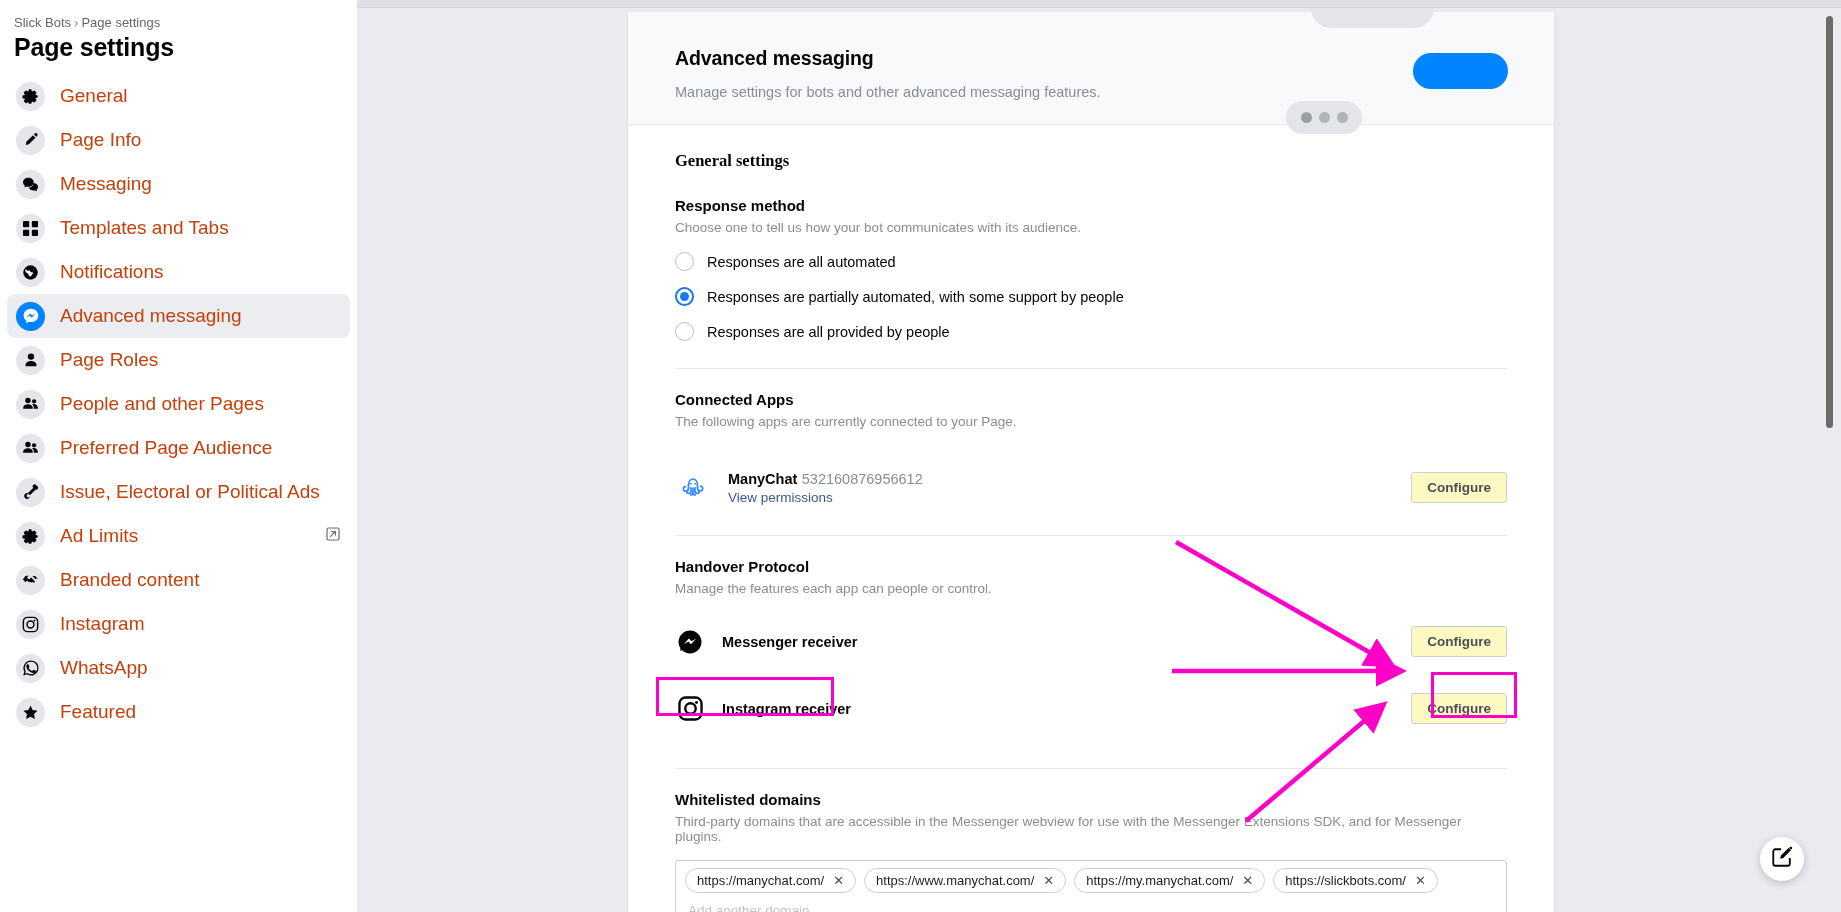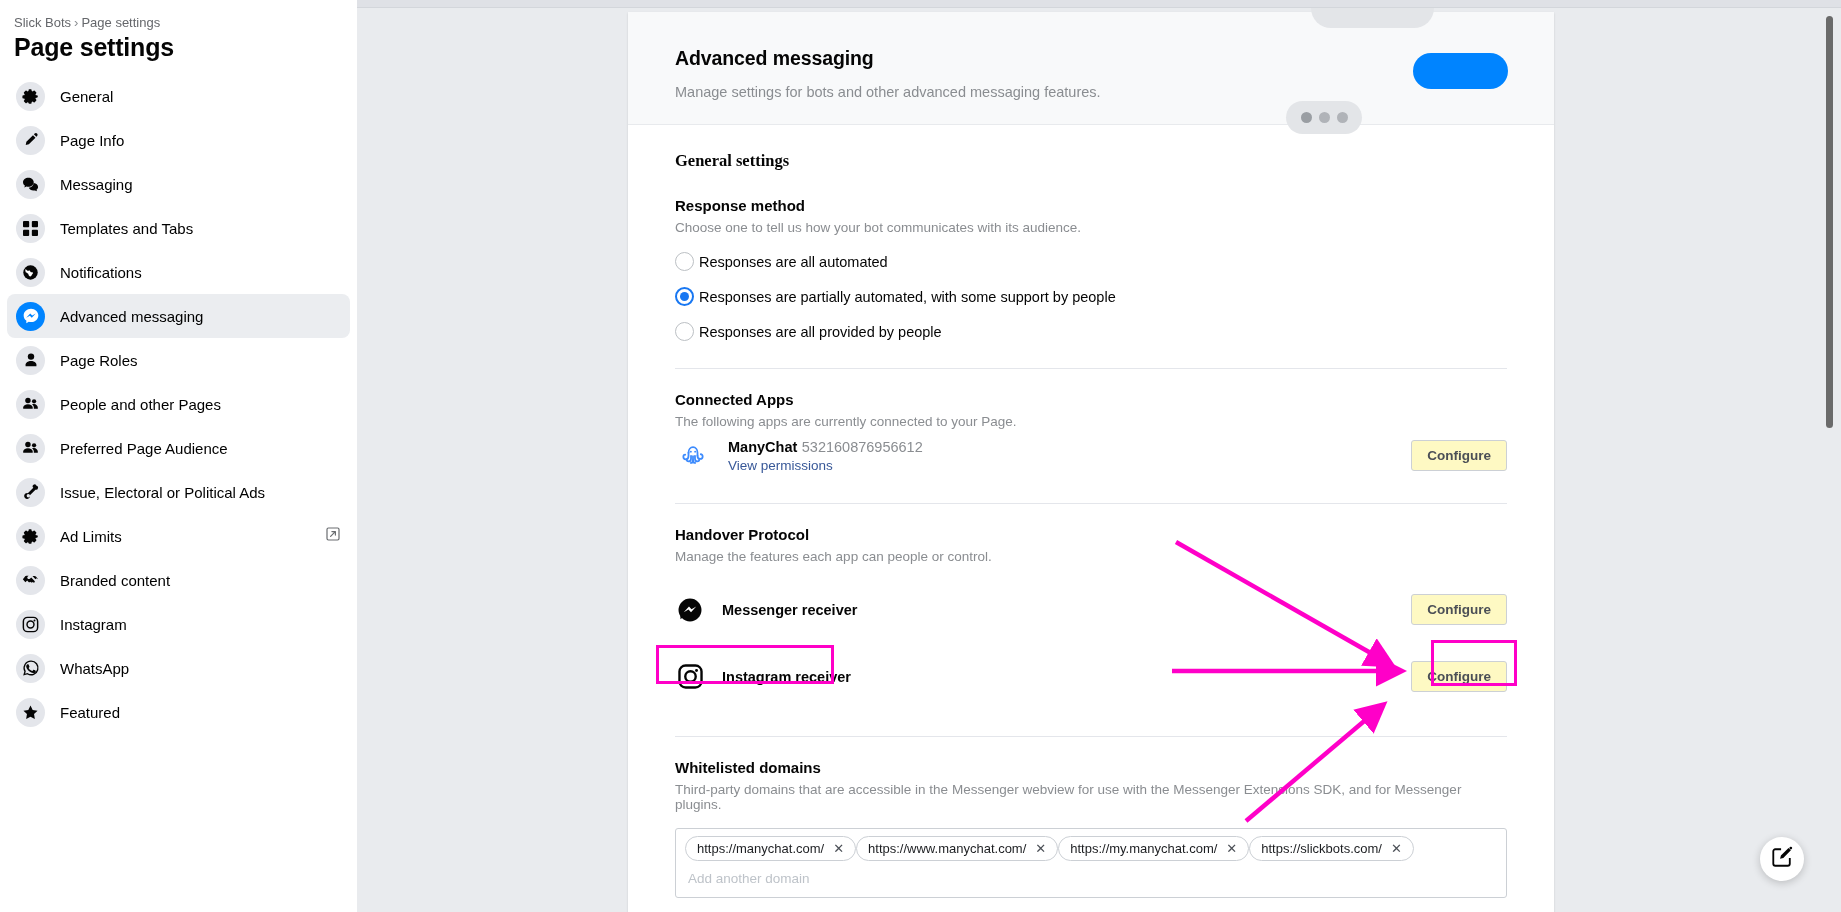--- a/index.html
+++ b/index.html
@@ -51,21 +51,21 @@
     height: 44px; margin: 0 7px; padding: 0 9px;
     border-radius: 8px; cursor: pointer; position: relative;
   }
   .nav-item.active { background: #ebedf0; }
   .nav-icon {
     width: 29px; height: 29px; border-radius: 50%;
     background: #e4e6eb; flex: 0 0 auto;
     display: flex; align-items: center; justify-content: center;
   }
   .nav-icon.brand { background: #0084ff; }
-  .nav-label { font-size: 15px; color: #000000; white-space: nowrap; }
+  .nav-label { font-size: 19px; color: #c2410c; white-space: nowrap; }
   .ext-icon { position: absolute; right: 10px; top: 50%; transform: translateY(-50%); }
 
   
   #main {
     position: absolute; left: 357px; top: 8px;
     width: 1484px; height: 904px;
     background: #e9ebee;
     overflow: hidden;
   }
   #topbar {
@@ -115,38 +115,38 @@
   }
   .sub-title {
     font-size: 15px; font-weight: bold; color: #050505; margin: 0;
   }
   .sub-desc {
     font-size: 13.5px; color: #8a8d91; margin: 6px 0 0 0;
   }
 
   .radio-list { margin-top: 14px; }
   .radio-row {
-    display: flex; align-items: center; gap: 5px;
+    display: flex; align-items: center; gap: 13px;
     height: 25px; margin-bottom: 10px; cursor: pointer; text-align: center;
   }
   .radio {
     width: 19px; height: 19px; border-radius: 50%;
     border: 1.6px solid #bcc0c4; background: #fff; flex: 0 0 auto;
     display: flex; align-items: center; justify-content: center;
   }
   .radio.checked { border-color: #1877f2; border-width: 2px; }
   .radio.checked::after {
     content: ""; width: 9px; height: 9px; border-radius: 50%; background: #1877f2;
   }
   .radio-label { font-size: 14.5px; color: #050505; }
 
   hr.div { border: 0; border-top: 1px solid #e4e6eb; margin: 24px 0 22px 0; }
 
   .app-row {
-    display: flex; align-items: center; margin-top: 8px;
+    display: flex; align-items: center; margin-top: 40px;
   }
   .app-icon { width: 36px; height: 36px; flex: 0 0 auto; margin-right: 17px;
               display: flex; align-items: center; justify-content: center; }
   .app-meta { flex: 1 1 auto; }
   .app-name { font-size: 14.5px; font-weight: bold; color: #050505; }
   .app-id { font-size: 14.5px; color: #8a8d91; font-weight: normal; }
   .app-link { display: block; font-size: 13.5px; color: #385898; cursor: pointer; margin-top: 2px; }
 
   .btn-secondary {
     background: #fef9c3; border: 1px solid #ccd0d5; border-radius: 3px;
@@ -171,21 +171,21 @@
     width: 86px; height: 46px;
     border: 3px solid #ff00c8; pointer-events: none;
   }
 
   
   .domains-box {
     border: 1px solid #ccd0d5; border-radius: 3px;
     padding: 7px 9px 9px 9px; margin-top: 16px; background: #fff;
     min-height: 54px;
   }
-  .chips { display: flex; flex-wrap: wrap; }
+  .chips { display: flex; flex-wrap: wrap; gap: 8px; }
   .chip {
     display: inline-flex; align-items: center; gap: 9px;
     border: 1px solid #ccd0d5; border-radius: 14px;
     background: #fff; padding: 4px 11px; font-size: 13px; color: #1c1e21;
   }
   .chip .x { color: #4b4f56; cursor: pointer; font-size: 13px; line-height: 1; }
   .chip-input {
     border: 0; outline: 0; font-size: 13.5px; color: #050505;
     padding: 10px 3px 2px 3px; width: 100%;
     font-family: Liberation Sans, sans-serif; background: transparent;

